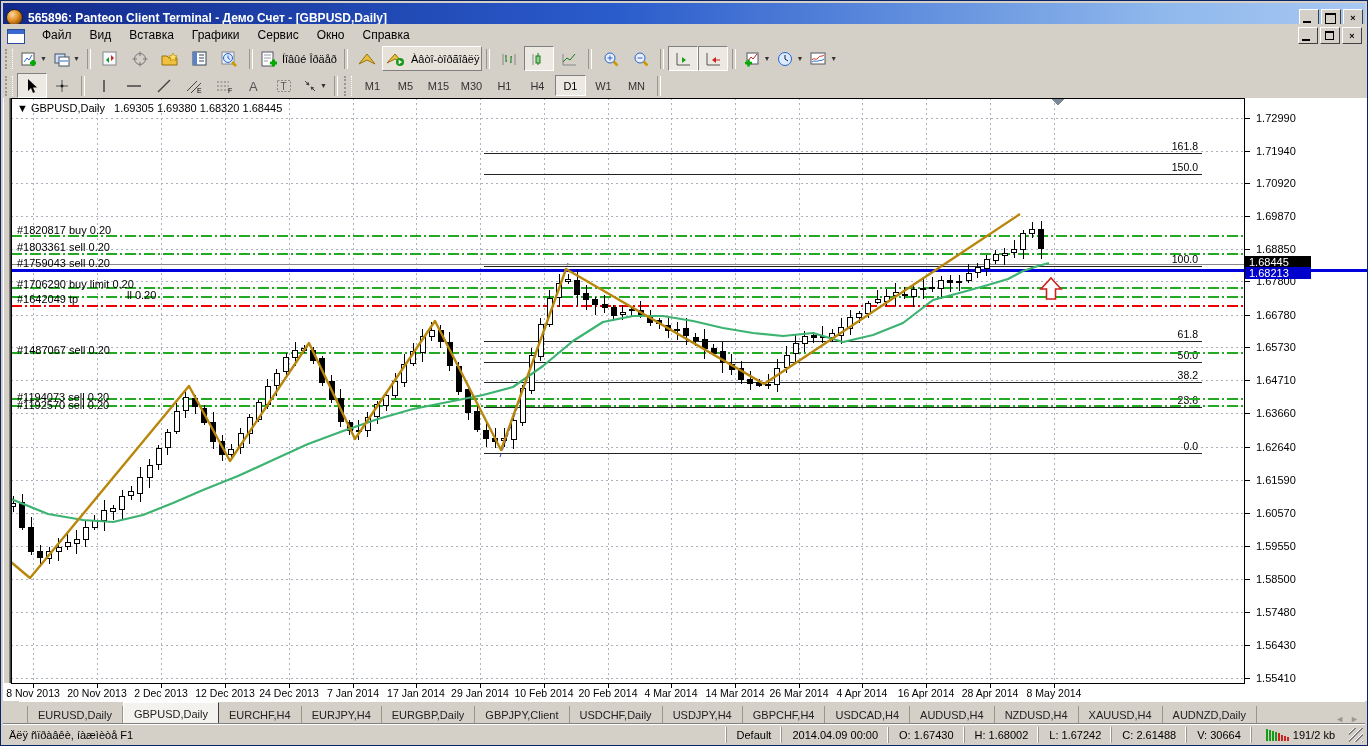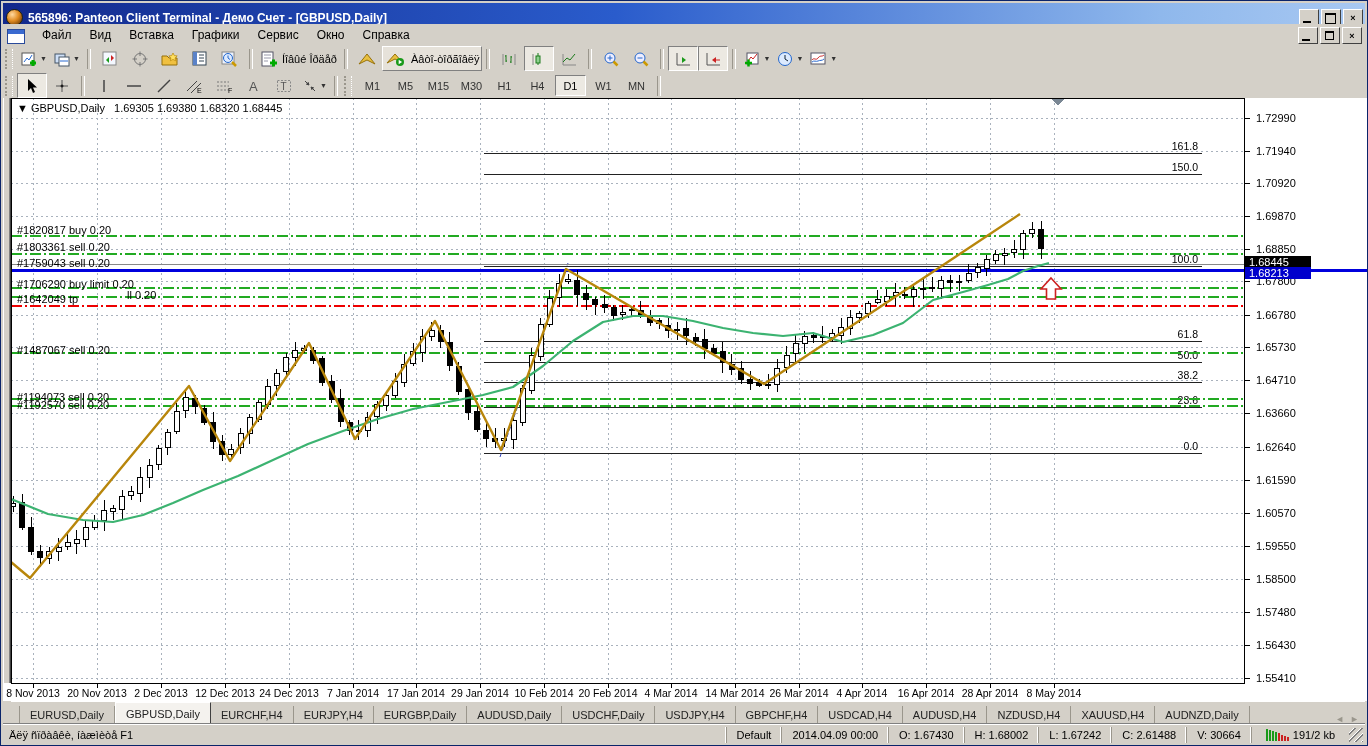--- a/index.html
+++ b/index.html
@@ -47,21 +47,21 @@
   .searchbox input{border:none;outline:none;flex:1;height:15px;font-size:11px;min-width:0;background:transparent;}
   .badge5{position:absolute;right:6px;top:48px;width:17px;height:16px;background:linear-gradient(#6f9ae0,#2f5cc0);
     border:1px solid #1a3a80;border-radius:3px;color:#fff;font-size:10px;font-weight:bold;
     display:flex;align-items:center;justify-content:center;}
   
   #chartwrap{position:absolute;left:2px;top:97px;width:1364px;height:603px;background:#fff;}
   #chartwrap svg{display:block;}
   .left-strip{position:absolute;left:0;top:0;width:7px;height:585px;background:#d4d0c8;
     border-right:1px solid #404040;box-shadow:inset -1px 0 0 #808080, inset 1px 0 0 #fff;}
   
-  .tabbar{position:absolute;left:10px;right:2px;top:700px;height:22px;background:#d4d0c8;
+  .tabbar{position:absolute;left:18px;right:2px;top:700px;height:22px;background:#d4d0c8;
     display:flex;align-items:flex-end;border-top:1px solid #fff;justify-content:flex-end;}
   .tab{height:18px;display:flex;align-items:center;padding:0 10px;font-size:11px;color:#222;
     border-right:1px solid #9a968c;position:relative;top:0;}
   .tab.first{border-left:1px solid #9a968c;margin-left:8px;}
   .tab.active{background:#f4f2ee;border:1px solid;border-color:#fff #404040 #404040 #fff;
     border-bottom:none;height:21px;font-weight:normal;}
   .tab-arrows{margin-left:auto;display:flex;align-items:center;padding-right:6px;color:#9a968c;font-size:9px;gap:6px;}
   
   .statusbar{position:absolute;left:2px;right:2px;top:722px;height:22px;background:#d4d0c8;
     border-top:1px solid #808080;box-shadow:inset 0 1px 0 #fff;display:flex;align-items:center;font-size:11px;}
@@ -740,21 +740,21 @@
       </svg>
     <div class="left-strip"></div>
   </div>
 
   <div class="tabbar" id="tabbar">
       <div class="tab first">EURUSD,Daily</div>
       <div class="tab active">GBPUSD,Daily</div>
       <div class="tab">EURCHF,H4</div>
       <div class="tab">EURJPY,H4</div>
       <div class="tab">EURGBP,Daily</div>
-      <div class="tab">AUDUSD,Daily</div>
+      <div class="tab">GBPJPY,Client</div>
       <div class="tab">USDCHF,Daily</div>
       <div class="tab">USDJPY,H4</div>
       <div class="tab">GBPCHF,H4</div>
       <div class="tab">USDCAD,H4</div>
       <div class="tab">AUDUSD,H4</div>
       <div class="tab">NZDUSD,H4</div>
       <div class="tab">XAUUSD,H4</div>
       <div class="tab">AUDNZD,Daily</div>
       <div class="tab-arrows">
         <span>◄</span>

